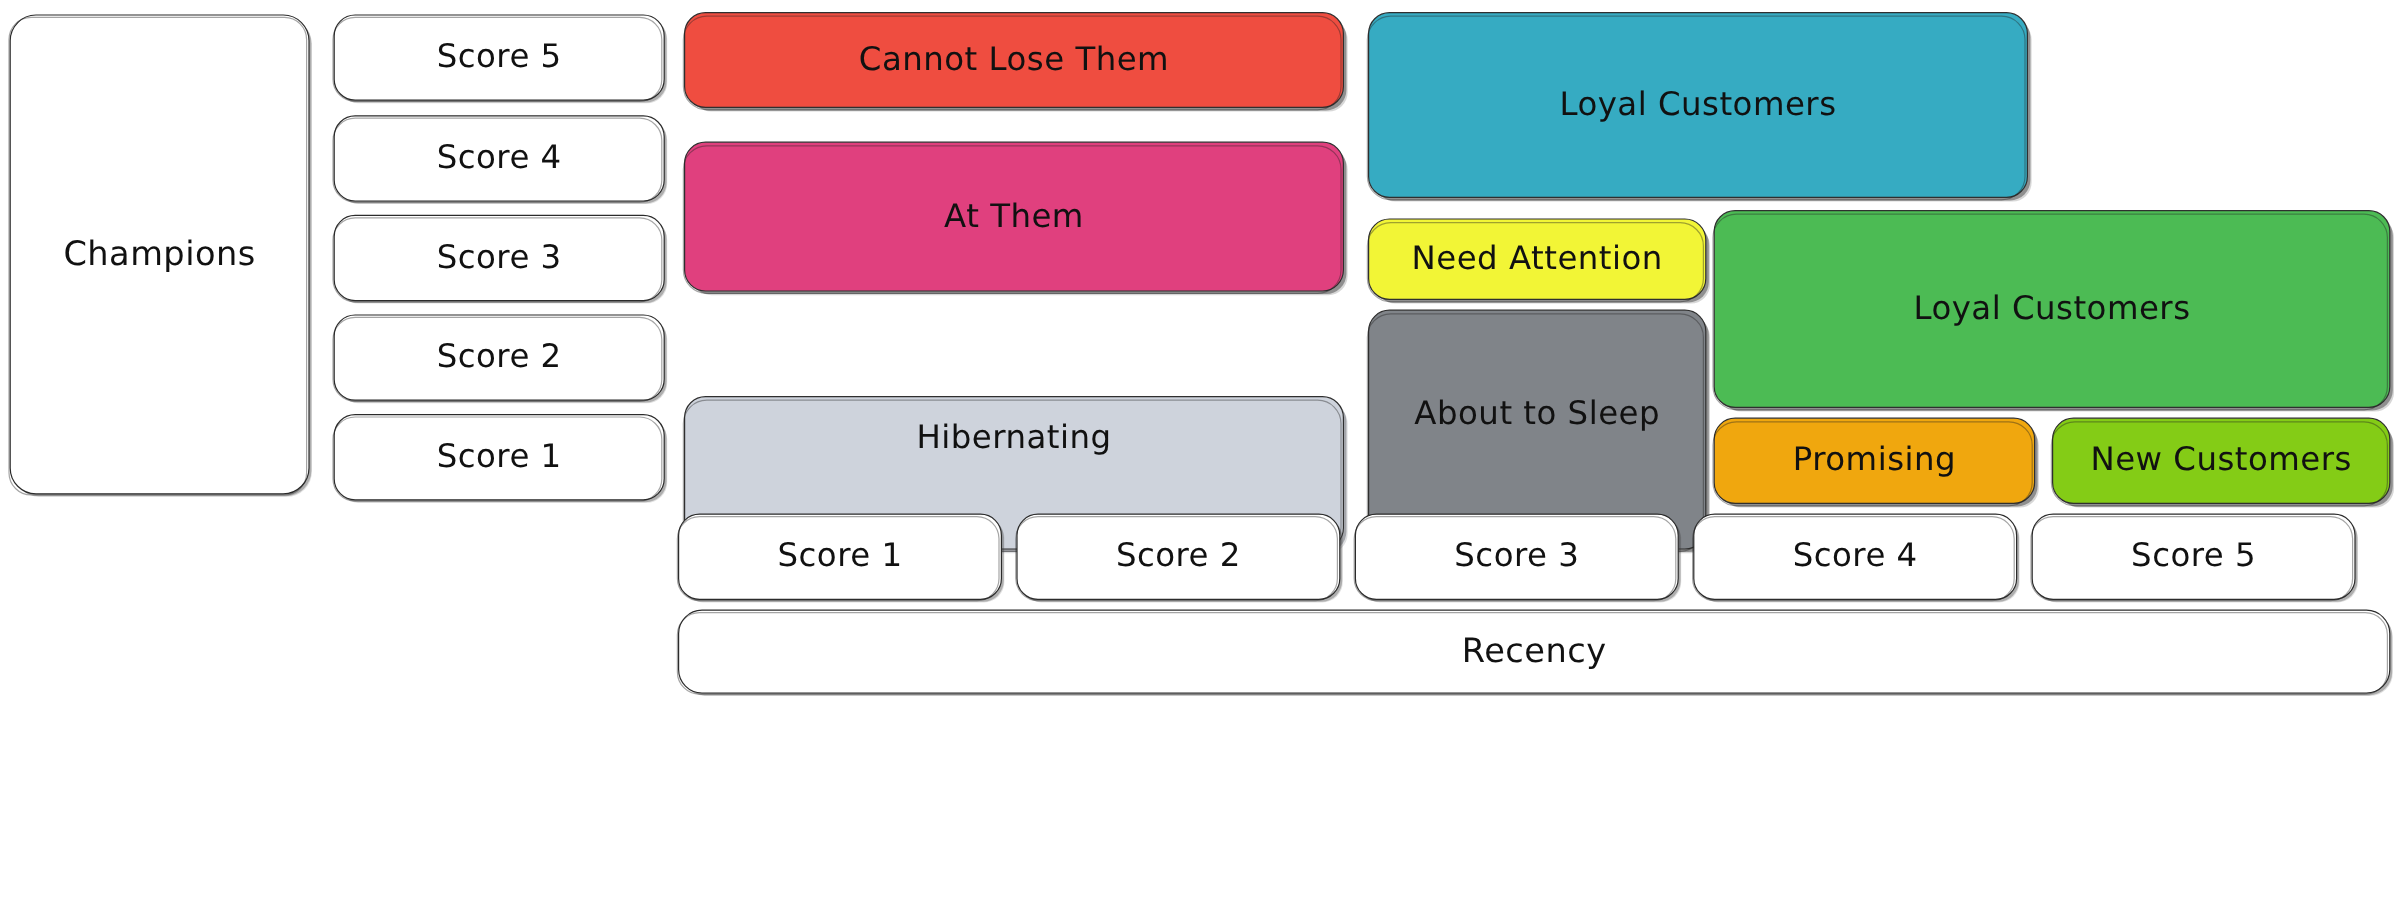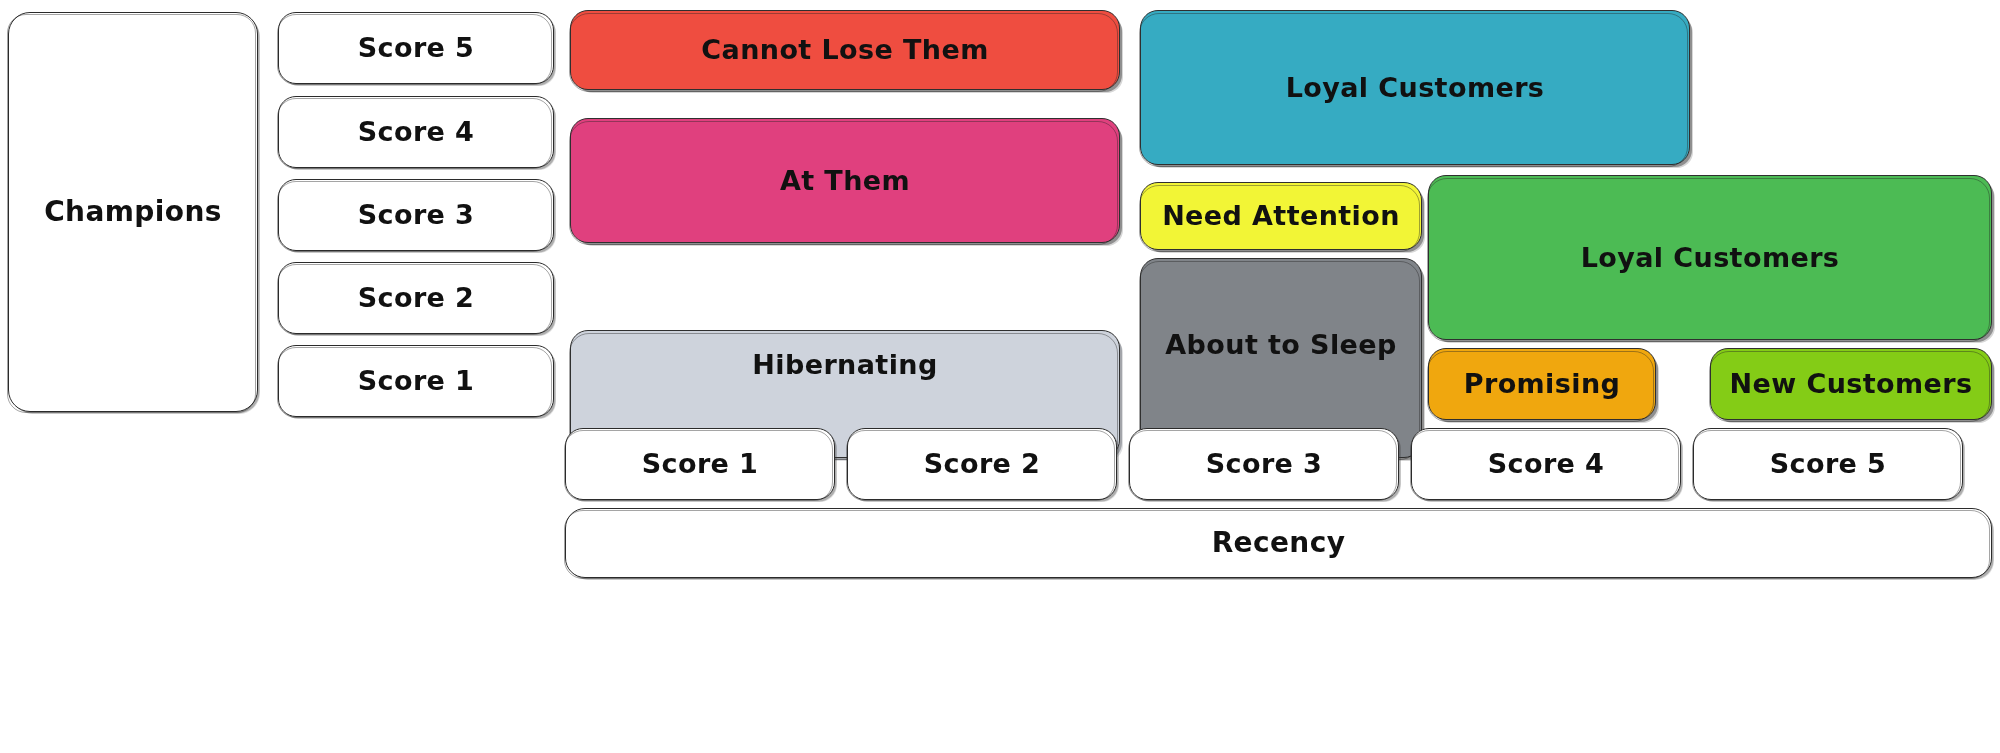--- a/index.html
+++ b/index.html
@@ -13,21 +13,21 @@
 
   
   .box{
     position:absolute;
     box-sizing:border-box;
     display:flex;align-items:center;justify-content:center;
     text-align:center;
     border-radius:18px;
     color:#111111;
     font-size:27px;
-    font-weight:700;
+    font-weight:400;
     letter-spacing:.4px;
     line-height:1.15;
     padding:4px 10px;
   }
   
   .plain{
     background:#ffffff;
     border:1.6px solid #2b2b2b;
     box-shadow:
       2px 2px 0 -0.5px rgba(60,60,60,.30),
@@ -107,21 +107,21 @@
   </div>
 
   <div class="box seg" style="left:1428px;top:175px;width:564px;height:165px;background:#4cbb54;">
     <span class="label">Loyal Customers</span>
   </div>
 
   <div class="box seg" style="left:1140px;top:258px;width:282px;height:200px;background:#808489;">
     <span class="label" style="position:absolute;top:70px;left:0;right:0;">About to Sleep</span>
   </div>
 
-  <div class="box seg" style="left:1428px;top:348px;width:228px;height:72px;background:#f0a70e;">
+  <div class="box seg" style="left:1428px;top:348px;width:268px;height:72px;background:#f0a70e;">
     <span class="label">Promising</span>
   </div>
 
   <div class="box seg" style="left:1710px;top:348px;width:282px;height:72px;background:#84cc16;">
     <span class="label">New Customers</span>
   </div>
 
   <div class="box plain" style="left:565px;top:428px;width:270px;height:72px;">
     <span class="label">Score 1</span>
   </div>

